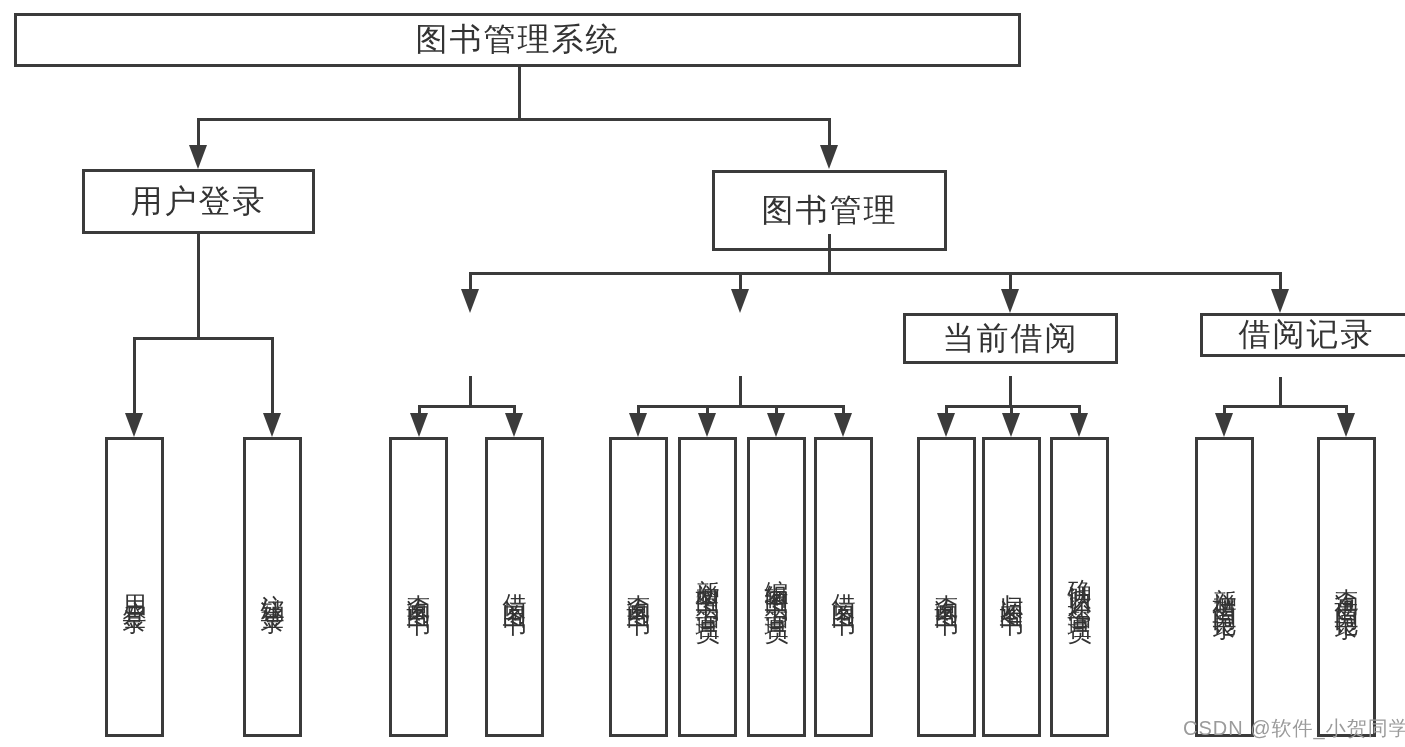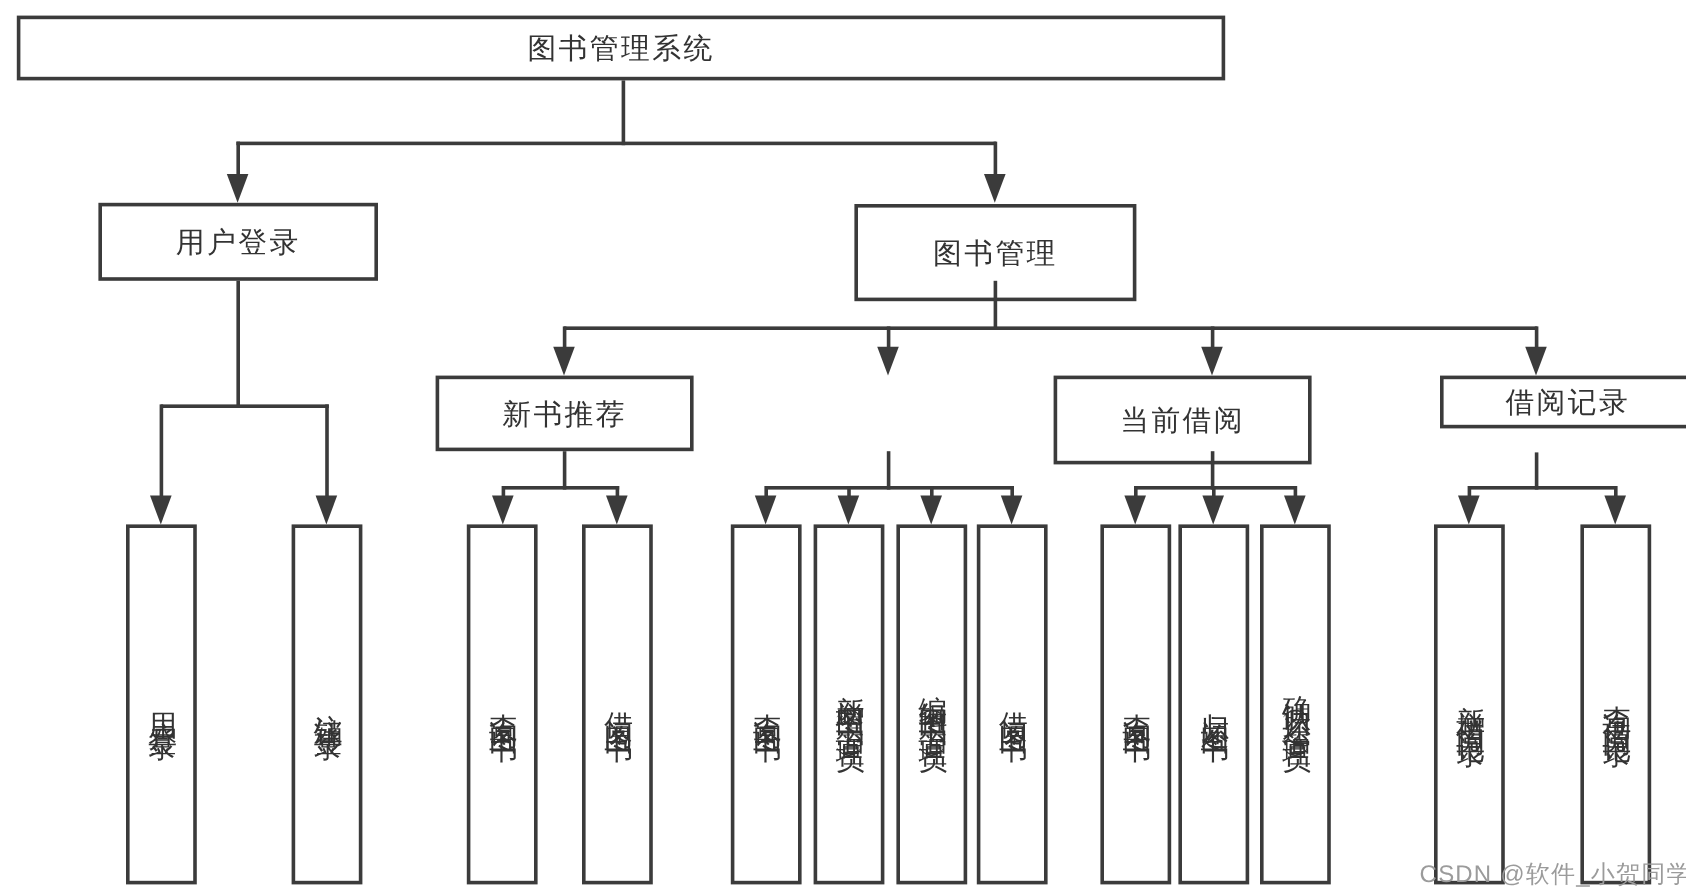--- a/index.html
+++ b/index.html
@@ -6,21 +6,21 @@
   .canvas{
     position:relative;width:1405px;height:747px;background:#ffffff;overflow:hidden;
     font-family:"Liberation Sans","DejaVu Sans",sans-serif;
   }
   .node{
     position:absolute;box-sizing:border-box;
     border:3px solid #3b3b3b;background:#ffffff;
     display:flex;align-items:center;justify-content:center;
   }
   .node .lbl{
-    font-size:24px;color:#333333;letter-spacing:2px;white-space:nowrap;
+    font-size:32px;color:#333333;letter-spacing:2px;white-space:nowrap;
   }
   .leaf .lbl{
     writing-mode:vertical-rl;text-orientation:mixed;
     font-size:24px;letter-spacing:6px;line-height:1;white-space:nowrap;
   }
   .vline{position:absolute;width:3px;background:#3b3b3b;}
   .hline{position:absolute;height:3px;background:#3b3b3b;}
   .ahead{
     position:absolute;width:0;height:0;
     border-left:9px solid transparent;border-right:9px solid transparent;
@@ -40,24 +40,21 @@
     <span class="lbl">图书管理系统</span>
   </div>
 
   <div class="node" style="left:82px;top:169px;width:233px;height:65px">
     <span class="lbl">用户登录</span>
   </div>
   <div class="node" style="left:712px;top:170px;width:235px;height:81px">
     <span class="lbl">图书管理</span>
   </div>
 
-  <div class="node" style="left:363px;top:313px;width:215px;height:63px">
-    <span class="lbl">新书推荐</span>
-  </div>
-  <div class="node" style="left:878px;top:313px;width:215px;height:74px">
+  <div class="node" style="left:903px;top:313px;width:215px;height:51px">
     <span class="lbl">当前借阅</span>
   </div>
   <div class="node" style="left:1200px;top:313px;width:213px;height:44px">
     <span class="lbl">借阅记录</span>
   </div>
 
   <div class="node leaf" style="left:105px;top:437px;width:59px;height:300px">
     <span class="lbl">用户登录</span>
   </div>
   <div class="node leaf" style="left:243px;top:437px;width:59px;height:300px">

